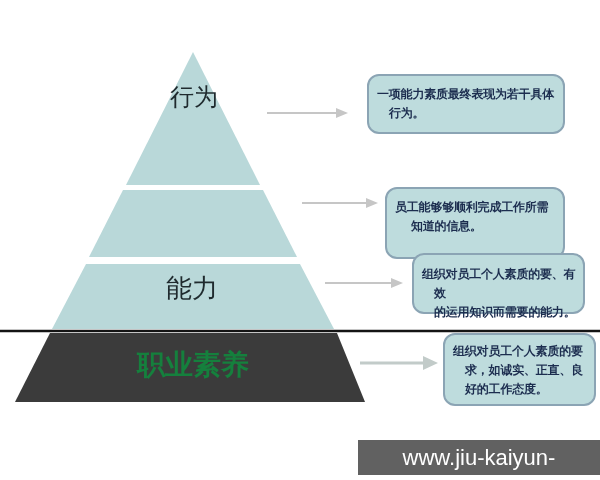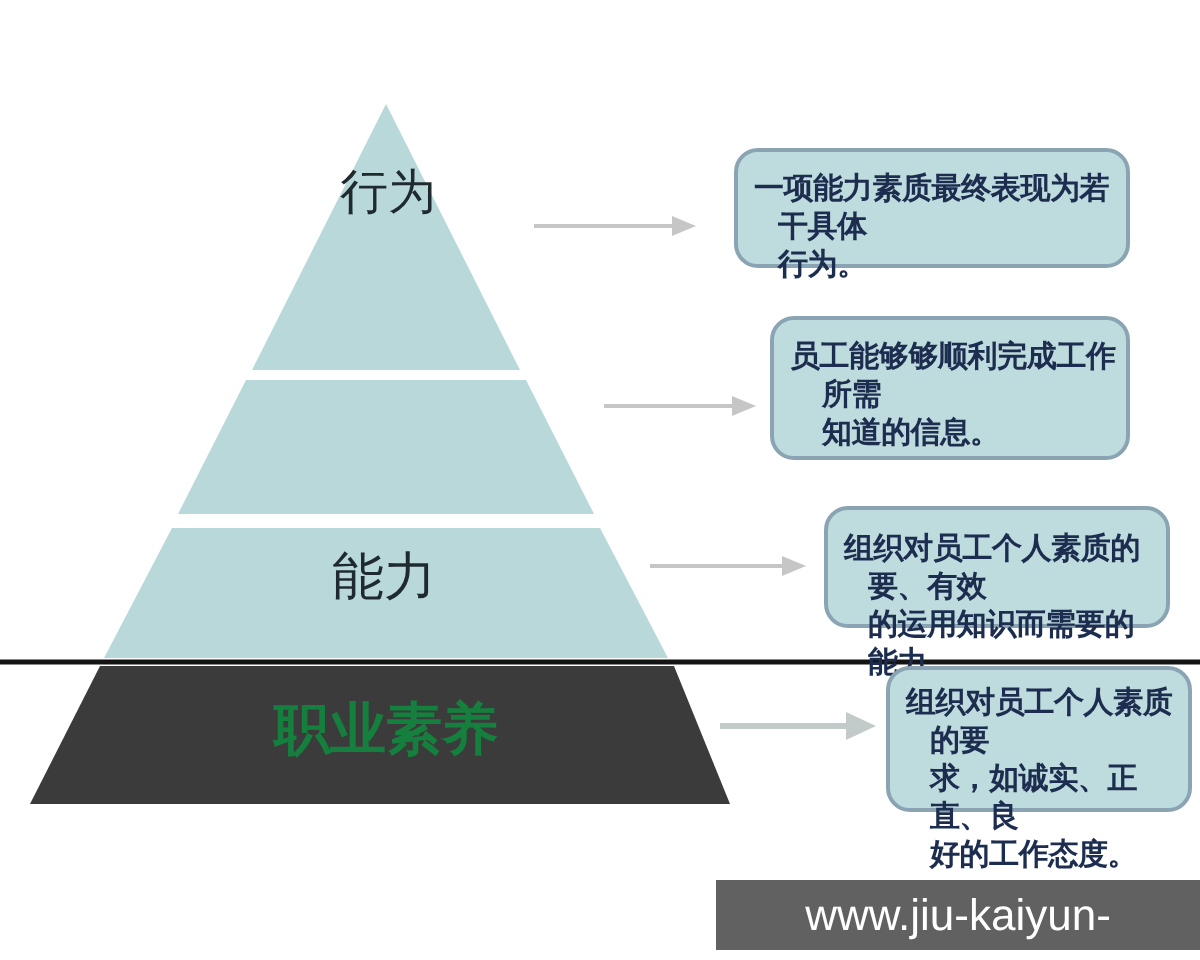--- a/index.html
+++ b/index.html
@@ -47,28 +47,28 @@
   #label-ability   { left: 142px; top: 273px; width: 100px; font-size: 26px; line-height: 30px; }
   #label-professionalism { left: 128px; top: 351px; width: 130px; font-size: 28px; line-height: 28px; color: #15803d; font-weight: bold; }
 
   .callout {
     position: absolute;
     background: #bedcdd;
     border: 2px solid #8ba4b4;
     border-radius: 12px;
     color: #1c2d4f;
     font-weight: bold;
-    font-size: 15px;
+    font-size: 12px;
     line-height: 19px;
     letter-spacing: -0.2px;
     white-space: pre-line;
     box-sizing: border-box;
   }
   #callout-1 { left: 367px; top: 74px;  width: 198px; height: 60px; padding: 9px 5px 0 20px; text-indent: -12px; }
-  #callout-2 { left: 385px; top: 158px; width: 180px; height: 72px; padding: 9px 5px 0 24px; text-indent: -16px; }
+  #callout-2 { left: 385px; top: 187px; width: 180px; height: 72px; padding: 9px 5px 0 24px; text-indent: -16px; }
   #callout-3 { left: 412px; top: 253px; width: 173px; height: 61px; padding: 10px 4px 0 20px; text-indent: -12px; }
   #callout-4 { left: 443px; top: 333px; width: 153px; height: 73px; padding: 7px 3px 0 20px; text-indent: -12px; }
 </style>
 </head>
 <body>
 
 <div class="stage">
 
   <svg width="600" height="480" viewBox="0 0 600 480">
 

